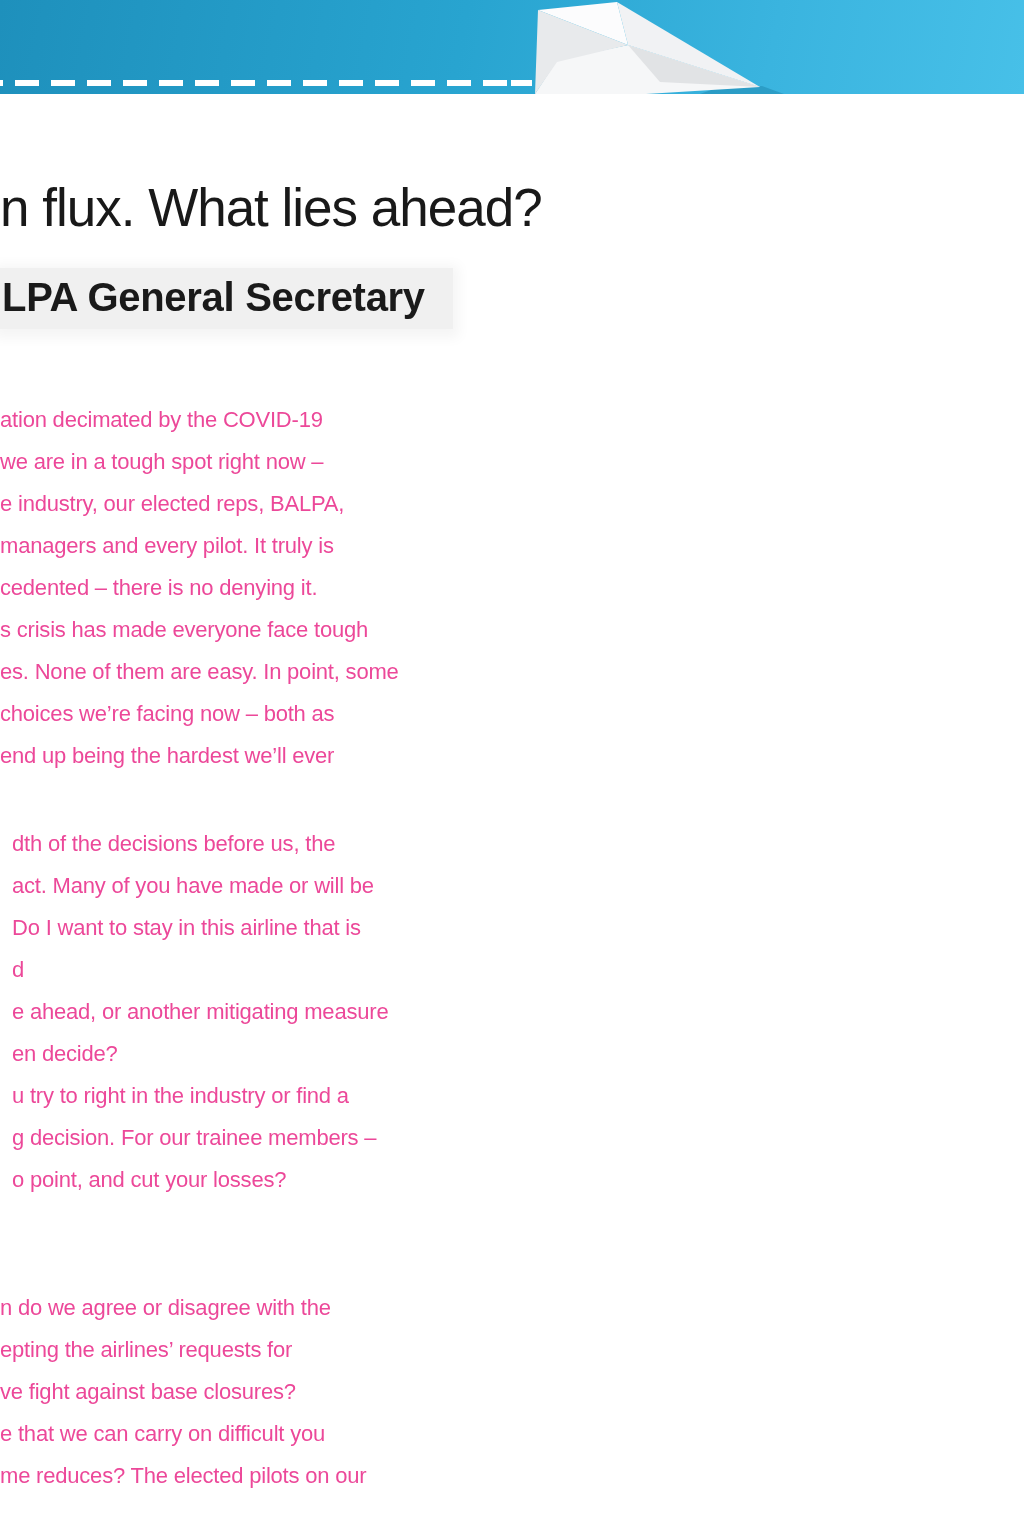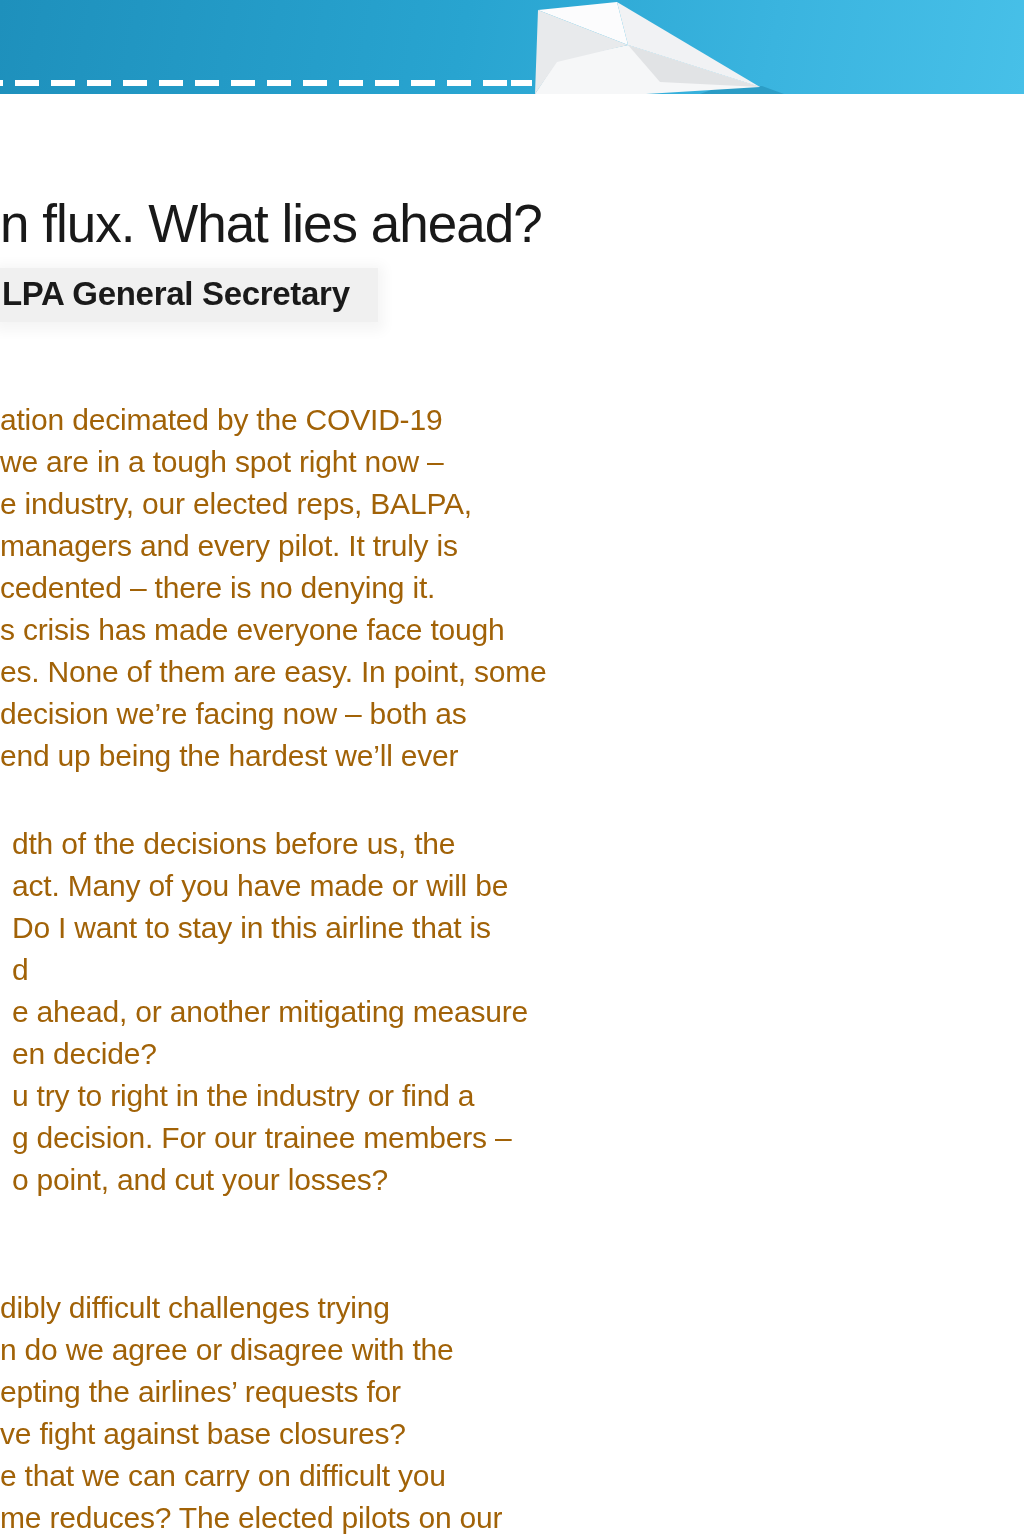--- a/index.html
+++ b/index.html
@@ -23,46 +23,46 @@
     background-image:repeating-linear-gradient(to right,#ffffff 0 24px,transparent 24px 36px);
     background-position:-21px 0;
   }
   .plane{
     position:absolute;top:0;left:528px;
     width:265px;height:94px;
     display:block;
   }
   
   .title{
-    position:absolute;top:193px;left:0;
+    position:absolute;top:177px;left:0;
     margin:0;
     font-size:53px;font-weight:400;letter-spacing:-1px;
     color:#191919;white-space:nowrap;
   }
   .byline{
     position:absolute;top:268px;left:0;
   }
   .byline-box{
     display:inline-block;
     background:#f0f0f0;
     box-shadow:0 3px 12px 6px rgba(0,0,0,0.045);
     padding:7px 28px 9px 2px;
-    font-weight:700;font-size:33px;letter-spacing:-0.3px;
+    font-weight:700;font-size:40px;letter-spacing:-0.3px;
     color:#1a1a1a;white-space:nowrap;
   }
   .body-col{
     position:absolute;top:399px;left:0;
     width:680px;
   }
   .para{margin:0 0 0 0;}
   .para.gap-small{margin-bottom:46px;}
   .para.gap-large{margin-bottom:86px;margin-left:12px;}
   .line{
-    font-size:30px;line-height:42px;letter-spacing:-0.2px;
-    white-space:nowrap;color:#a16207;
+    font-size:22px;line-height:42px;letter-spacing:-0.2px;
+    white-space:nowrap;color:#ec4899;
   }
 </style>
 </head>
 <body>
 
 <div class="page">
 
   <header class="band">
     <div class="dashes"></div>
     <svg class="plane" viewBox="0 0 265 94" xmlns="http://www.w3.org/2000/svg" aria-hidden="true">
@@ -89,36 +89,35 @@
 
   <main class="body-col">
     <div class="para gap-small">
         <div class="line">ation decimated by the COVID-19</div>
         <div class="line">we are in a tough spot right now –</div>
         <div class="line">e industry, our elected reps, BALPA,</div>
         <div class="line">managers and every pilot. It truly is</div>
         <div class="line">cedented – there is no denying it.</div>
         <div class="line">s crisis has made everyone face tough</div>
         <div class="line">es. None of them are easy. In point, some</div>
-        <div class="line">decision we’re facing now – both as</div>
+        <div class="line">choices we’re facing now – both as</div>
         <div class="line">end up being the hardest we’ll ever</div>
       </div>
     <div class="para gap-large">
         <div class="line">dth of the decisions before us, the</div>
         <div class="line">act. Many of you have made or will be</div>
         <div class="line">Do I want to stay in this airline that is</div>
         <div class="line">d</div>
         <div class="line">e ahead, or another mitigating measure</div>
         <div class="line">en decide?</div>
         <div class="line">u try to right in the industry or find a</div>
         <div class="line">g decision. For our trainee members –</div>
         <div class="line">o point, and cut your losses?</div>
       </div>
     <div class="para">
-        <div class="line">dibly difficult challenges trying</div>
         <div class="line">n do we agree or disagree with the</div>
         <div class="line">epting the airlines’ requests for</div>
         <div class="line">ve fight against base closures?</div>
         <div class="line">e that we can carry on difficult you</div>
         <div class="line">me reduces? The elected pilots on our</div>
       </div>
   </main>
 
 </div>
 

